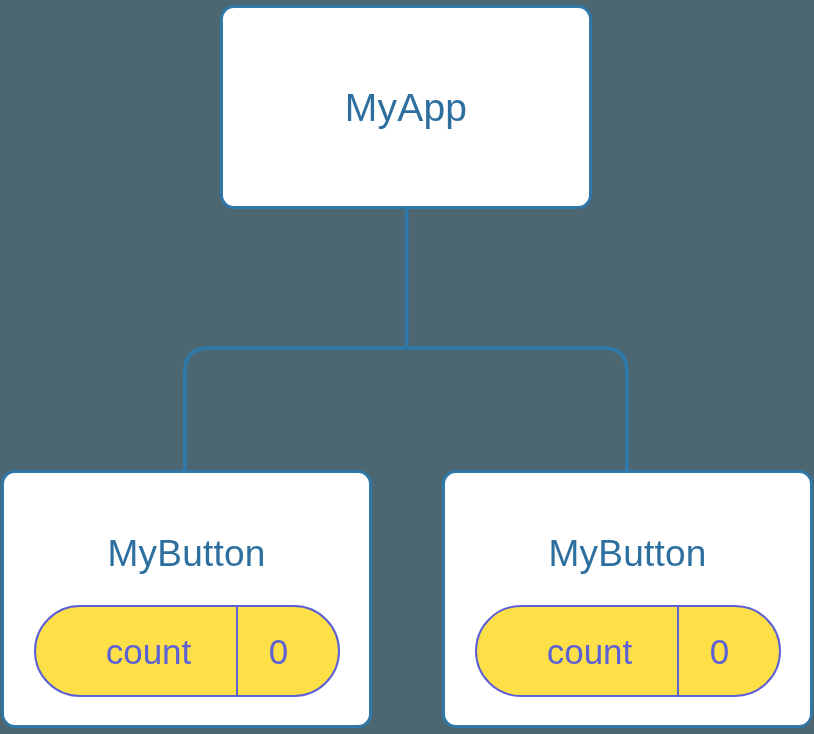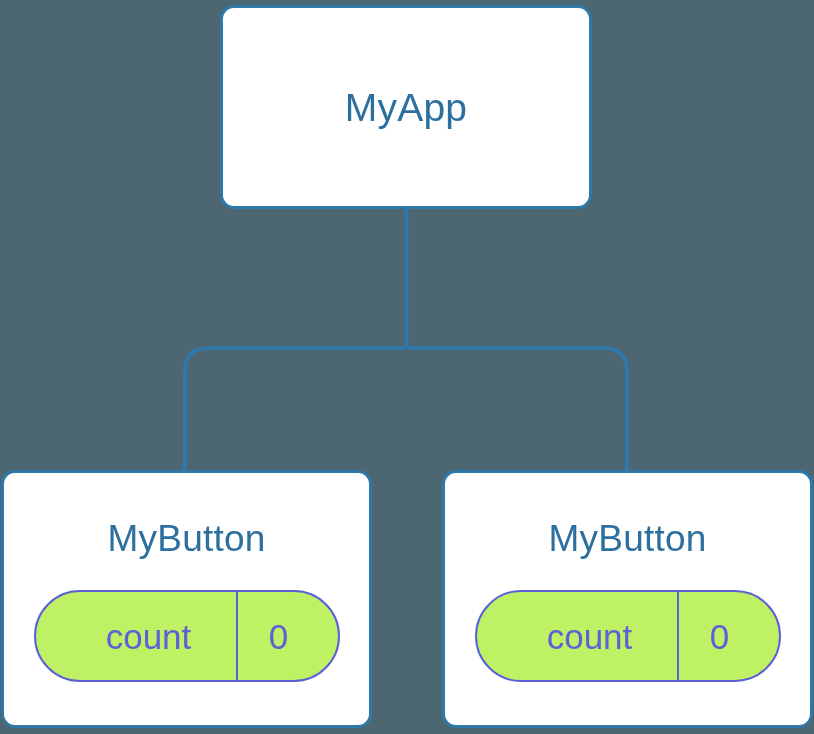--- a/index.html
+++ b/index.html
@@ -61,33 +61,33 @@
   .node-title {
     color: #2d6f9e;
     font-size: 39px;
     font-weight: 400;
     letter-spacing: 0.2px;
     line-height: 1;
     white-space: nowrap;
   }
 
   .node-child .node-title {
-    margin-top: 47px;
+    margin-top: 62px;
     font-size: 37px;
   }
 
   
   .state-pill {
     margin-top: 33px;
     height: 92px;
     display: flex;
     align-items: stretch;
     border: 2px solid #5d61d6;
     border-radius: 46px;
-    background: #bef264;
+    background: #fde047;
     box-sizing: border-box;
     overflow: hidden;
   }
 
   .pill-key {
     display: flex;
     align-items: center;
     justify-content: center;
     padding: 0 22px 0 48px;
     min-width: 130px;

